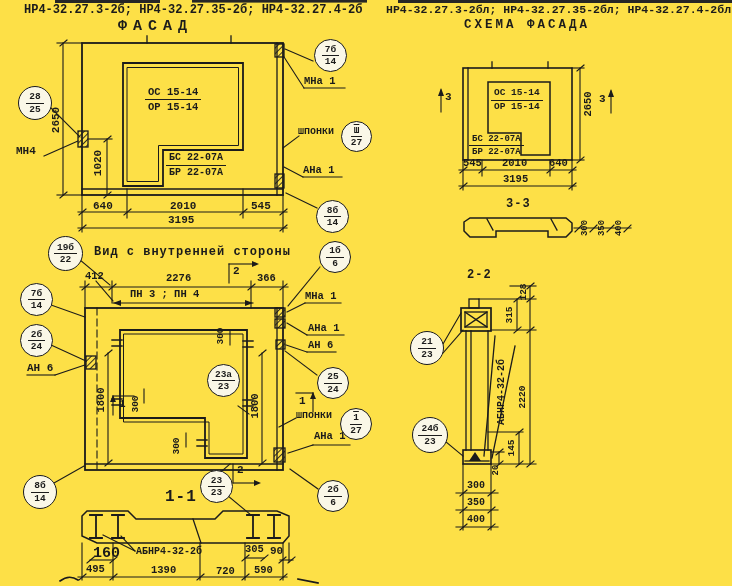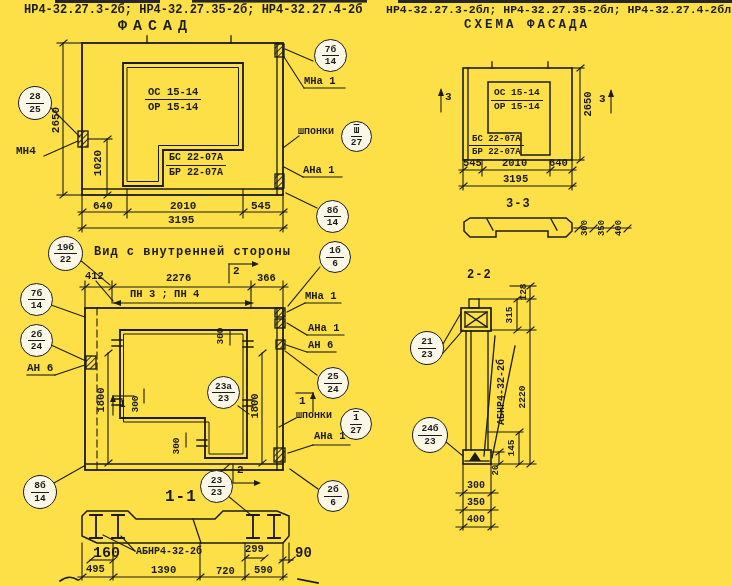--- a/index.html
+++ b/index.html
@@ -350,41 +350,41 @@
   <span class="b">6</span>
 </div>
 <div class="bub" style="left:317px;top:367px;width:32px;height:32px">
   <span class="t">25</span>
   <span class="b">24</span>
 </div>
 <div class="bub" style="left:340px;top:408px;width:32px;height:32px">
   <span class="t ovl">1</span>
   <span class="b">27</span>
 </div>
-<div class="bub" style="left:207px;top:376px;width:33px;height:33px">
+<div class="bub" style="left:207px;top:364px;width:33px;height:33px">
   <span class="t">23а</span>
   <span class="b">23</span>
 </div>
 <div class="bub" style="left:23px;top:475px;width:34px;height:34px">
   <span class="t">8б</span>
   <span class="b">14</span>
 </div>
 <div class="bub" style="left:200px;top:470px;width:33px;height:33px">
   <span class="t">23</span>
   <span class="b">23</span>
 </div>
 <div class="bub" style="left:317px;top:480px;width:32px;height:32px">
   <span class="t">2б</span>
   <span class="b">6</span>
 </div>
 
 <div class="lbl" style="left:136px;top:547px;font-size:10px">АБНР4-32-2б</div>
 <div class="lbl" style="left:93px;top:546px;font-size:15px">160</div>
-<div class="lbl" style="left:245px;top:544px;font-size:10.5px">299</div>
-<div class="lbl" style="left:295px;top:546px;font-size:14px">90</div>
+<div class="lbl" style="left:245px;top:544px;font-size:10.5px">305</div>
+<div class="lbl" style="left:270px;top:546px;font-size:11px">90</div>
 <div class="lbl" style="left:86px;top:564px;font-size:10.5px">495</div>
 <div class="lbl" style="left:151px;top:565px;font-size:10.5px">1390</div>
 <div class="lbl" style="left:216px;top:566px;font-size:10.5px">720</div>
 <div class="lbl" style="left:254px;top:565px;font-size:10.5px">590</div>
 
 <div class="rlbl" style="left:502px;top:392px;font-size:10px">АБНР4-32-2б</div>
 <div class="rlbl" style="left:524px;top:292px;font-size:9.5px">128</div>
 <div class="rlbl" style="left:510px;top:315px;font-size:9.5px">315</div>
 <div class="rlbl" style="left:523px;top:397px;font-size:9.5px">2220</div>
 <div class="rlbl" style="left:512px;top:448px;font-size:9.5px">145</div>

